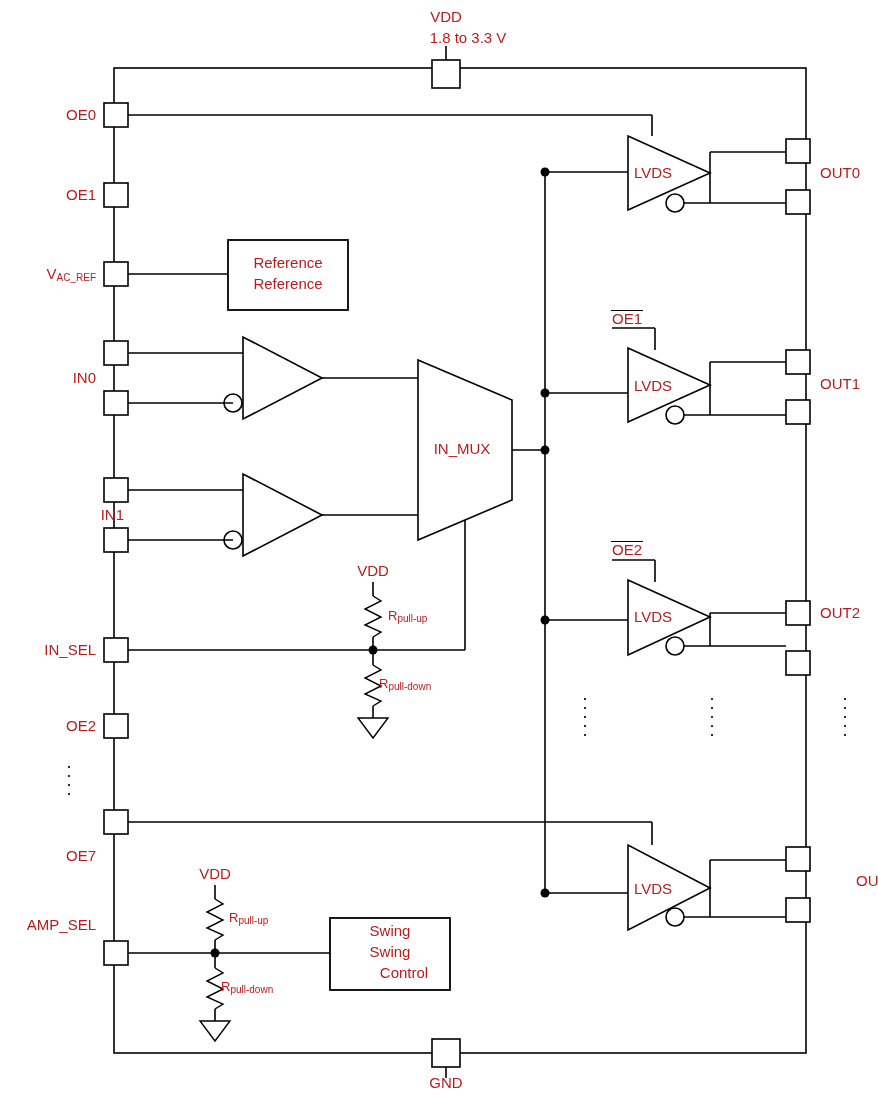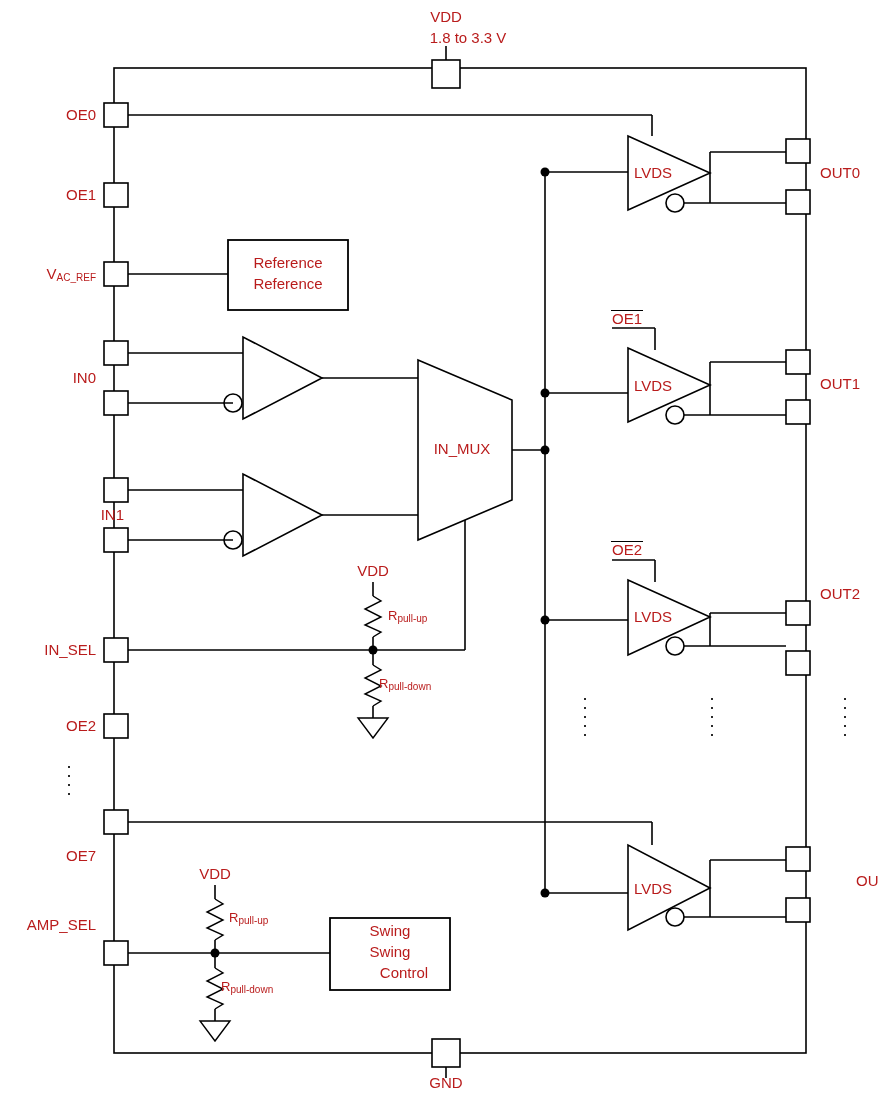--- a/index.html
+++ b/index.html
@@ -209,21 +209,21 @@
   <div class="lbl r" style="left:96px; top:506px;margin-left:28px;">IN1</div>
   <div class="lbl r" style="left:96px; top:641px;">IN_SEL</div>
   <div class="lbl r" style="left:96px; top:717px;">OE2</div>
   <div class="lbl r" style="left:96px; top:847px;">OE7</div>
   <div class="lbl r" style="left:96px; top:916px;">AMP_SEL</div>
 
   <div class="dots" style="left:62px; top:758px; width:14px;">.<br>.<br>.<br>.</div>
 
   <div class="lbl" style="left:820px; top:164px;">OUT0</div>
   <div class="lbl" style="left:820px; top:375px;">OUT1</div>
-  <div class="lbl" style="left:820px; top:585px;text-align:center;">OUT2</div>
+  <div class="lbl" style="left:820px; top:604px;text-align:center;">OUT2</div>
   <div class="lbl" style="left:856px; top:872px;">OUT7</div>
 
   <div class="dots" style="left:578px; top:690px; width:14px;">.<br>.<br>.<br>.<br>.</div>
   <div class="dots" style="left:705px; top:690px; width:14px;">.<br>.<br>.<br>.<br>.</div>
   <div class="dots" style="left:838px; top:690px; width:14px;">.<br>.<br>.<br>.<br>.</div>
 
   <div class="lbl c" style="left:288px; top:254px;">Reference</div>
   <div class="lbl c" style="left:288px; top:275px;">Reference</div>
 
   <div class="lbl c" style="left:462px; top:440px;">IN_MUX</div>

